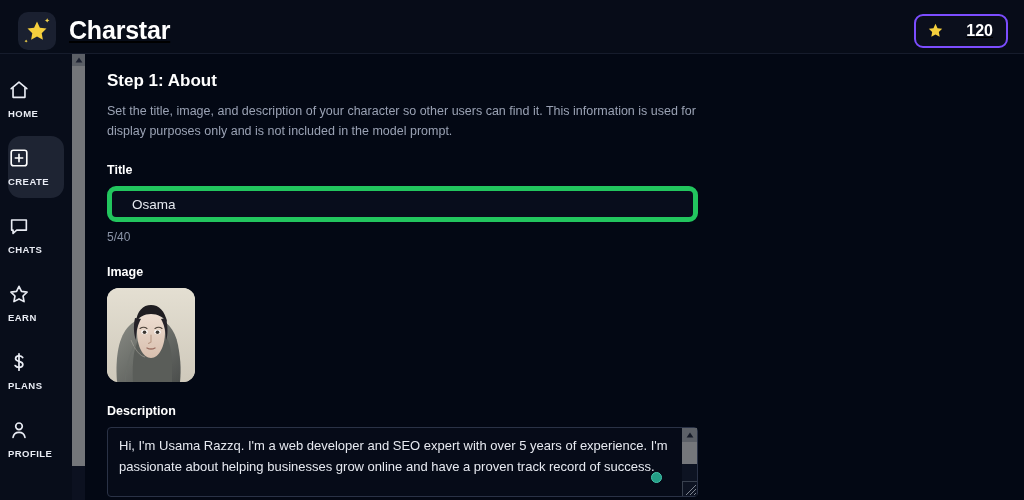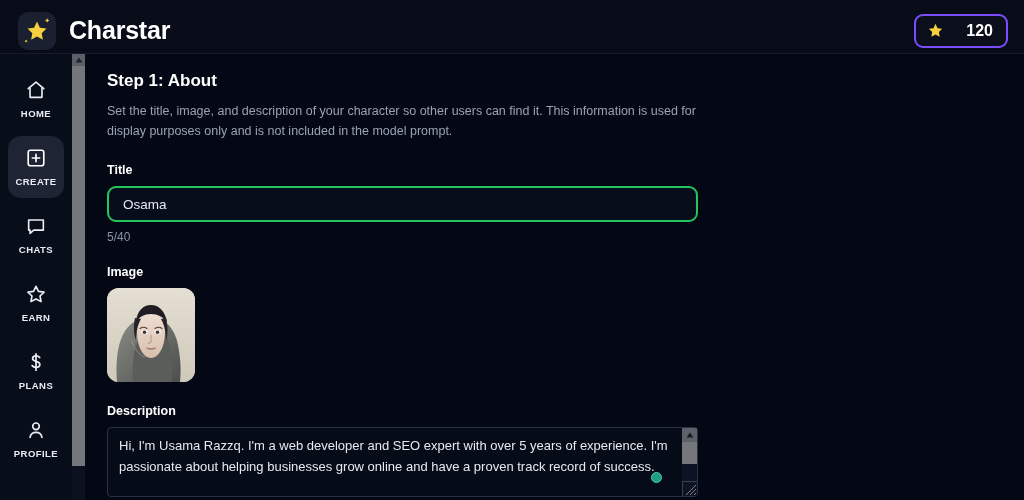--- a/index.html
+++ b/index.html
@@ -11,20 +11,21 @@
   }
   #app { position: relative; width: 1024px; height: 500px; background: #030814; }
 
   
   .header {
     position: absolute; top: 0; left: 0; width: 1024px; height: 54px;
     background: #070c18;
     border-bottom: 1px solid #161c2c;
     display: flex; align-items: center; justify-content: space-between;
     padding: 8px 16px 0 18px;
+    text-decoration: underline;
   }
   .brand { display: flex; align-items: center; gap: 13px; }
   .logo-badge {
     width: 38px; height: 38px; border-radius: 10px;
     background: #1a2030;
     display: flex; align-items: center; justify-content: center;
     position: relative;
   }
   .logo-badge .spark { position: absolute; color: #f2d24b; font-size: 7px; line-height: 1; }
   .logo-badge .s1 { top: 5px; right: 6px; }
@@ -42,21 +43,21 @@
 
   
   .sidebar {
     position: absolute; top: 54px; left: 0; width: 72px; height: 446px;
     background: #080d1a;
     padding-top: 14px;
     display: flex; flex-direction: column; align-items: center; gap: 6px;
   }
   .nav-item {
     width: 56px; height: 62px; border-radius: 13px;
-    display: flex; flex-direction: column; align-items: center; justify-content: center;
+    display: flex; flex-direction: column; justify-content: center;
     gap: 7px; cursor: pointer;
   }
   .nav-item.active { background: #1e2433; }
   .nav-icon { width: 22px; height: 22px; display: block; }
   .nav-label {
     color: #e9ecf4; font-size: 9.5px; font-weight: bold; letter-spacing: 0.45px;
   }
 
   
   .page-scrollbar {
@@ -82,23 +83,23 @@
   }
   .step-desc {
     color: #9aa2b4; font-size: 12.5px; line-height: 20px; width: 600px;
     margin-bottom: 22px;
   }
   .field-label {
     color: #ffffff; font-size: 12.5px; font-weight: bold; margin-bottom: 9px;
   }
   .title-input {
     width: 591px; height: 36px; border-radius: 9px;
-    background: #080d1c; border: 2px solid #22c55e;
+    background: #080d1c; border: 5px solid #22c55e;
     color: #e6e9f0; font-size: 13.5px; font-family: "Liberation Sans", sans-serif;
-    padding: 0 14px; outline: none;
+    padding: 0 20px; outline: none;
   }
   .counter { color: #8a93a6; font-size: 12px; margin-top: 8px; }
 
   .image-row { display: flex; align-items: center; gap: 24px; margin-top: 9px; }
   .avatar {
     width: 88px; height: 94px; border-radius: 12px; overflow: hidden;
     background: #ded9cb; display: block;
   }
   .upload-btn {
     display: inline-flex; align-items: center; gap: 10px;

